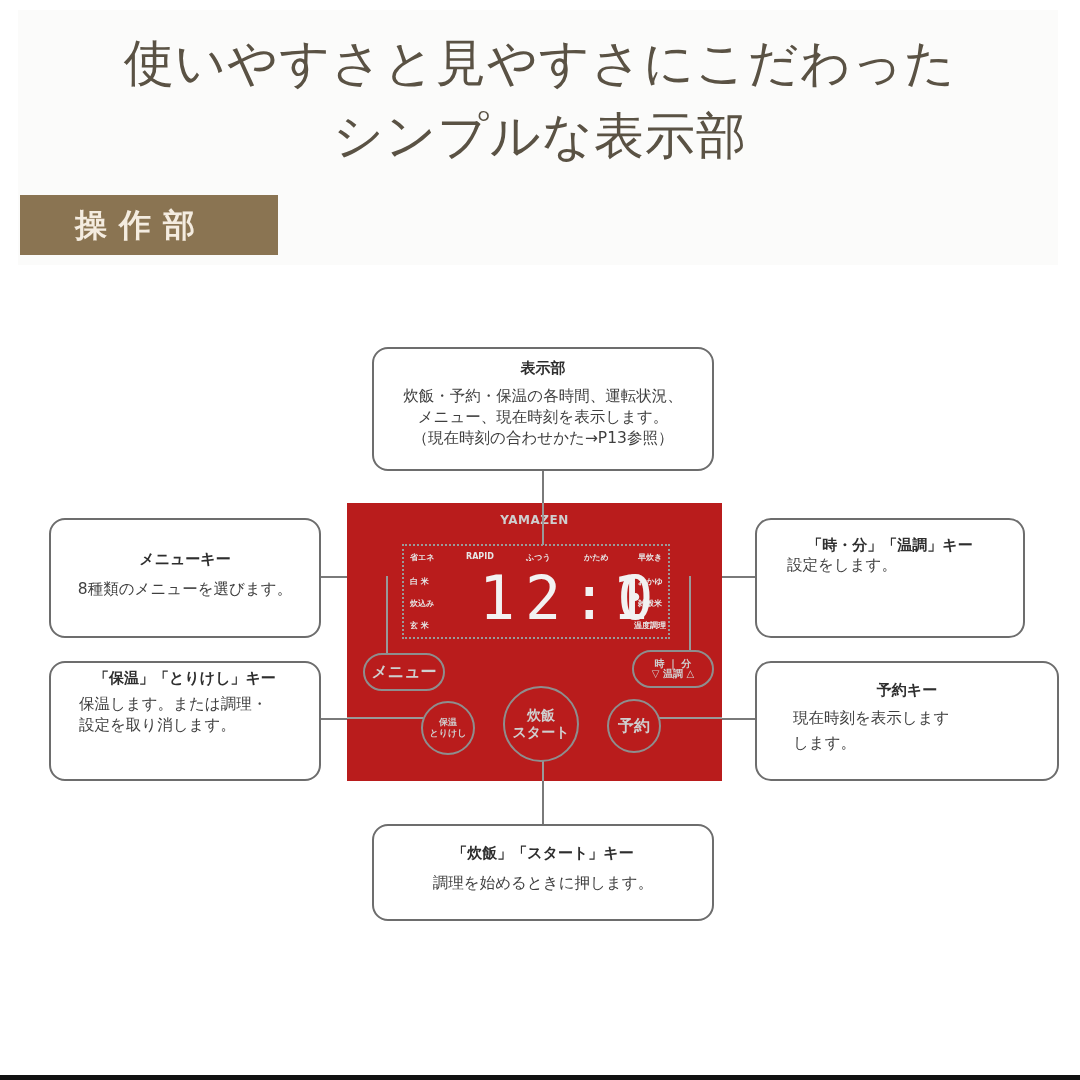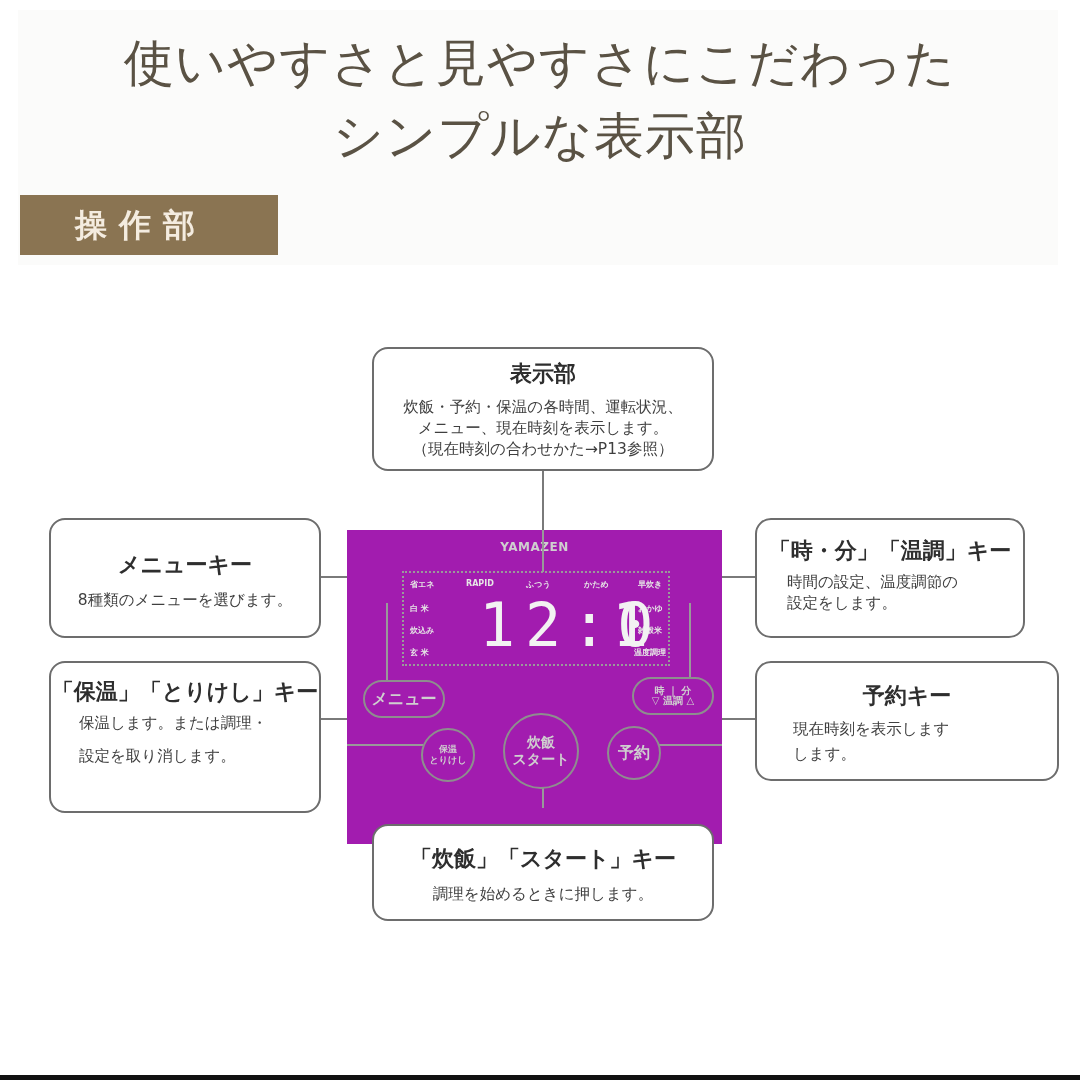--- a/index.html
+++ b/index.html
@@ -8,39 +8,39 @@
 
     .hero { position: absolute; left: 18px; top: 10px; width: 1040px; height: 255px; background: #fbfbfa; }
     .headline { position: absolute; left: 0; width: 1080px; text-align: center; color: #5a5244; font-size: 50px; letter-spacing: 1px; font-weight: 400; }
     .headline.l1 { top: 30px; }
     .headline.l2 { top: 103px; }
 
     .section-tag { position: absolute; left: 20px; top: 195px; width: 258px; height: 60px; background: #8a7452;
       color: #f4ece0; font-size: 32px; font-weight: bold; letter-spacing: 12px; padding-left: 55px; line-height: 60px; }
 
     .callout { position: absolute; background: #fff; border: 2.5px solid #6d6d6d; border-radius: 16px; text-align: center; }
-    .callout .ttl { font-size: 22px; font-weight: bold; color: #2e2e2e; display: block; }
+    .callout .ttl { font-size: 15px; font-weight: bold; color: #2e2e2e; display: block; }
     .callout .desc { font-size: 15.5px; color: #3f3f3f; line-height: 21px; display: block; }
 
     .c-display { left: 372px; top: 347px; width: 342px; height: 124px; padding-top: 10px; }
     .c-display .desc { margin-top: 8px; }
     .c-menu { left: 49px; top: 518px; width: 272px; height: 120px; padding-top: 30px; }
     .c-menu .desc { margin-top: 10px; }
-    .c-keep { left: 49px; top: 661px; width: 272px; height: 152px; padding-top: 14px; }
+    .c-keep { left: 49px; top: 661px; width: 272px; height: 120px; padding-top: 6px; }
     .c-keep .desc { margin: 6px 0 0 28px; text-align: left; }
     .c-time { left: 755px; top: 518px; width: 270px; height: 120px; padding-top: 16px; }
     .c-time .desc { margin: 6px 0 0 30px; text-align: left; }
     .c-resv { left: 755px; top: 661px; width: 304px; height: 120px; padding-top: 18px; }
     .c-resv .desc { margin: 8px 0 0 36px; text-align: left; }
     .c-start { left: 372px; top: 824px; width: 342px; height: 97px; padding-top: 18px; }
     .c-start .desc { margin-top: 10px; }
 
     .line { position: absolute; background: #7a7a7a; }
 
-    .panel { position: absolute; left: 347px; top: 530px; width: 375px; height: 314px; background: #a21caf; overflow: hidden; }
+    .panel { position: absolute; left: 347px; top: 503px; width: 375px; height: 278px; background: #b91c1c; overflow: hidden; }
     .brand { position: absolute; left: 0; width: 100%; top: 10px; text-align: center; color: #cfcfcf; font-size: 12px; font-weight: bold; letter-spacing: 0.5px; }
     .lcd { position: absolute; left: 55px; top: 41px; width: 268px; height: 95px; border: 2px dotted #9a9a9a; }
     .lcd-lbl { position: absolute; color: #e6e6e6; font-size: 8px; font-weight: bold; white-space: nowrap; }
     .digits { position: absolute; left: 75px; top: 22px; color: #f2f2f2; font-family: "DejaVu Sans Mono", monospace; font-size: 60px; letter-spacing: 10px; line-height: 60px; }
     .digit-1 { position: absolute; left: 208px; top: 22px; color: #f2f2f2; font-family: "DejaVu Sans Mono", monospace; font-size: 60px; line-height: 60px; }
 
     .pbtn { position: absolute; border: 2px solid #8e8e8e; color: #cfcfcf; text-align: center; font-size: 16px; font-weight: bold; display: flex; align-items: center; justify-content: center; flex-direction: column; line-height: 12px; }
     .b-menu { left: 16px; top: 150px; width: 82px; height: 38px; border-radius: 20px; }
     .b-time { left: 285px; top: 147px; width: 82px; height: 38px; border-radius: 20px; font-size: 10px; line-height: 10px; }
     .b-keep { left: 74px; top: 198px; width: 54px; height: 54px; border-radius: 50%; font-size: 9px; line-height: 11px; }
@@ -119,26 +119,25 @@
 </div>
 
 <div class="callout c-menu">
   <span class="ttl">メニューキー</span>
   <span class="desc">8種類のメニューを選びます。</span>
 </div>
 
 <div class="callout c-keep">
   <span class="ttl">「保温」「とりけし」キー</span>
   <span class="desc">保温します。または調理・</span>
-  <span class="desc" style="margin-top:12px;">設定を取り消します。</span>
+  <span class="desc" style="margin-top:0;">設定を取り消します。</span>
 </div>
 
 <div class="callout c-time">
   <span class="ttl">「時・分」「温調」キー</span>
-  <span class="desc">時間の設定、温度調節の</span>
   <span class="desc" style="margin-top:0;">設定をします。</span>
 </div>
 
 <div class="callout c-resv">
   <span class="ttl">予約キー</span>
   <span class="desc">現在時刻を表示します</span>
   <span class="desc" style="margin-top:4px;">します。</span>
 </div>
 
 <div class="callout c-start">

